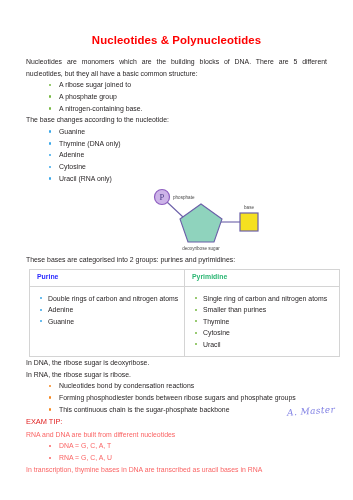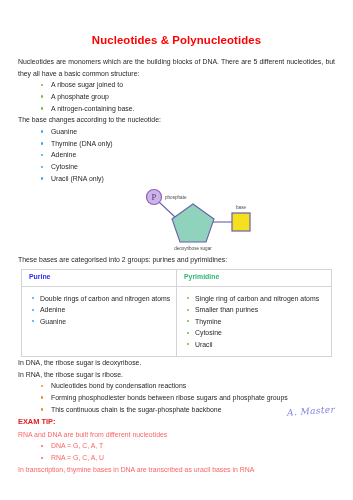--- a/index.html
+++ b/index.html
@@ -12,21 +12,21 @@
     height: 500px;
     overflow: hidden;
     font-family: "Liberation Sans", sans-serif;
     color: #231f20;
   }
   .page {
     position: relative;
     width: 353px;
     height: 428px;
     box-sizing: border-box;
-    padding: 0 18px;
+    padding: 0 26px;
   }
 
   
   .doc-title {
     margin: 0;
     padding-top: 33px;
     text-align: center;
     color: #fe0000;
     font-size: 11.4px;
     font-weight: bold;
@@ -123,21 +123,21 @@
   .h-orange {
     margin: 0;
     font-size: 7.6px;
     font-weight: bold;
     color: #f5871f;
     line-height: 13px;
   }
   .h-exam {
     margin: 0;
     font-size: 7.4px;
-    font-weight: bold;
+    font-weight: normal;
     color: #e02020;
     line-height: 13.5px;
   }
   .red-line {
     margin: 0;
     font-size: 6.9px;
     line-height: 11.6px;
     color: #fa6464;
   }
   ul.redlist li { color: #fa6464; }

